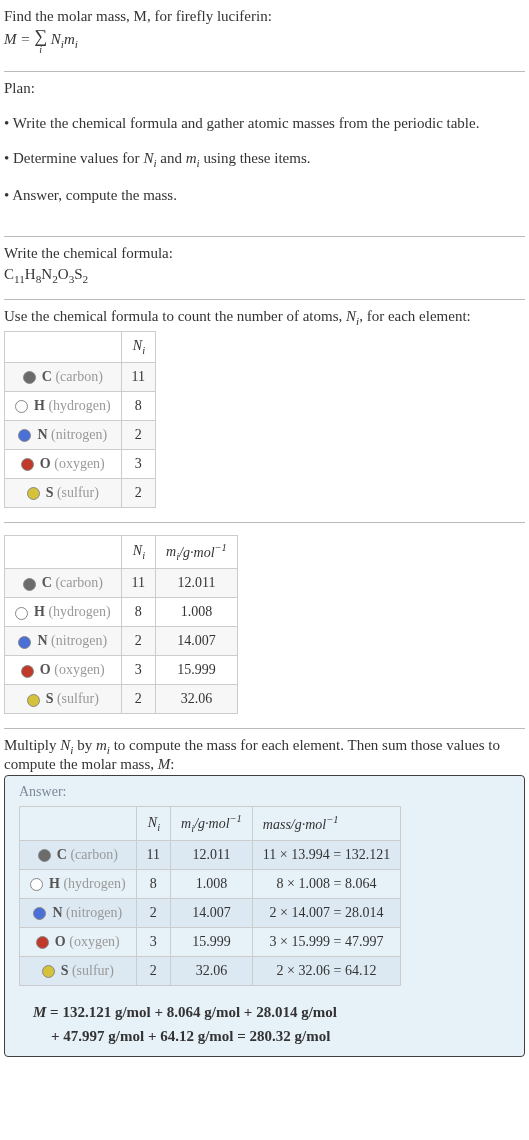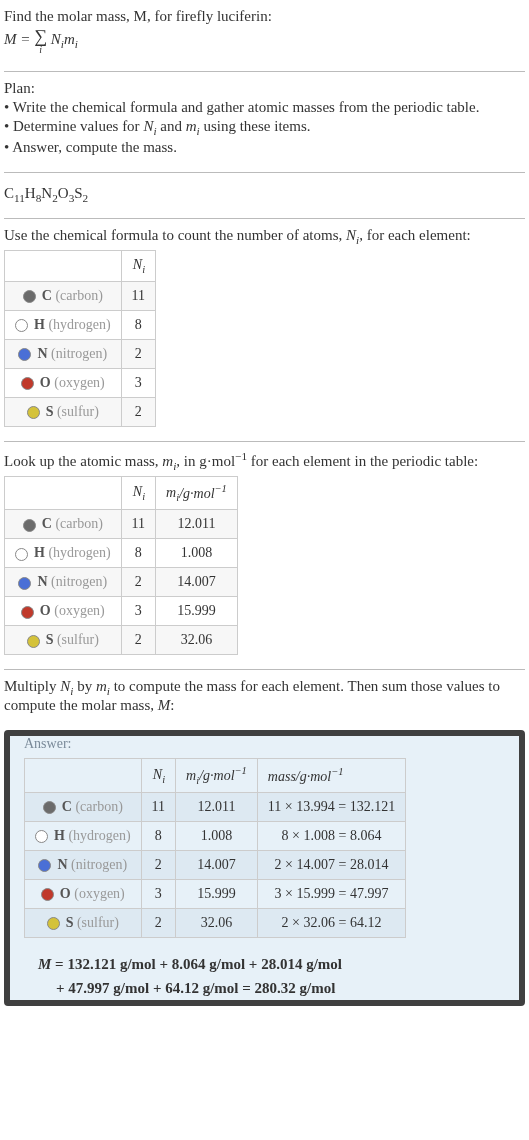--- a/index.html
+++ b/index.html
@@ -30,21 +30,21 @@
     vertical-align: middle;
     text-align: center;
     line-height: 1;
   }
   .sigma-sym { font-size: 18px; }
   .sigma-sub { display:block; font-size: 10px; font-style: italic; }
   .bullets {
     margin: 0;
     padding: 0;
   }
-  .bullets p { margin: 2px 0; }
+  .bullets p { margin: 18px 0; }
   .chem {
     font-family: Georgia, serif;
   }
   table {
     border-collapse: collapse;
     margin-top: 4px;
   }
   th, td {
     border: 1px solid #ccc;
     padding: 6px 10px;
@@ -63,25 +63,25 @@
     width: 11px;
     height: 11px;
     border-radius: 50%;
     border: 1px solid #888;
     margin-right: 6px;
     vertical-align: middle;
   }
   .elcell { white-space: nowrap; color: #555; }
   .elnote { color: #999; }
   .answer-box {
-    border: 6px solid #404040;
+    border: 1px solid #404040;
     background: #e7f1f8;
     border-radius: 4px;
-    padding: 0 14px;
-    margin-top: 16px;
+    padding: 8px 14px;
+    margin-top: 2px;
   }
   .answer-box table th { background: #e7f1f8; }
   .answer-box tr:nth-child(even) td { background: #dde9f2; }
   .answer-box tr:nth-child(odd) td { background: #e7f1f8; }
   .ans-label { color: #7a8a99; font-size: 14px; margin-bottom: 6px; }
   .final-m { margin-top: 14px; margin-left: 14px; font-style: italic; line-height: 1.6; font-weight: bold; }
   .final-m .nrm { font-style: normal; }
   .num-col { text-align: center; }
   .hdr-i { font-style: italic; text-align: right; }
 </style>
@@ -105,20 +105,21 @@
   <div>Plan:</div>
   <div class="bullets">
     <p>• Write the chemical formula and gather atomic masses from the periodic table.</p>
     <p>• Determine values for <i>N<span class="sub">i</span></i> and <i>m<span class="sub">i</span></i> using these items.</p>
     <p>• Answer, compute the mass.</p>
   </div>
 </div>
 <hr>
 
 <div class="section">
+  <div>Write the chemical formula:</div>
   <div class="chem" style="margin-top:4px;">
     C<span class="sub">11</span>H<span class="sub">8</span>N<span class="sub">2</span>O<span class="sub">3</span>S<span class="sub">2</span>
   </div>
 </div>
 <hr>
 
 <div class="section">
   <div>Use the chemical formula to count the number of atoms, <i>N<span class="sub">i</span></i>, for each element:</div>
   <table>
     <tbody>
@@ -145,21 +146,20 @@
     <tr>
       <td class="elcell"><span class="swatch" style="background:#d4c23a"></span><b>S</b> <span class="elnote">(sulfur)</span></td>
       <td class="num-col">2</td>
     </tr>
   </tbody>
     </table>
 </div>
 <hr>
 
 <div class="section">
-  <div>Look up the atomic mass, <i>m<span class="sub">i</span></i>, in g·mol<span class="sup">−1</span> for each element in the periodic table:</div>
   <table>
     <tbody>
         <tr>
       <th></th>
       <th class="hdr-i"><i>N<span class="sub">i</span></i></th>
       <th class="hdr-i"><i>m<span class="sub">i</span></i>/g·mol<span class="sup">−1</span></th>
     </tr>
     <tr>
       <td class="elcell"><span class="swatch" style="background:#6b6b6b"></span><b>C</b> <span class="elnote">(carbon)</span></td>
       <td class="num-col">11</td>

